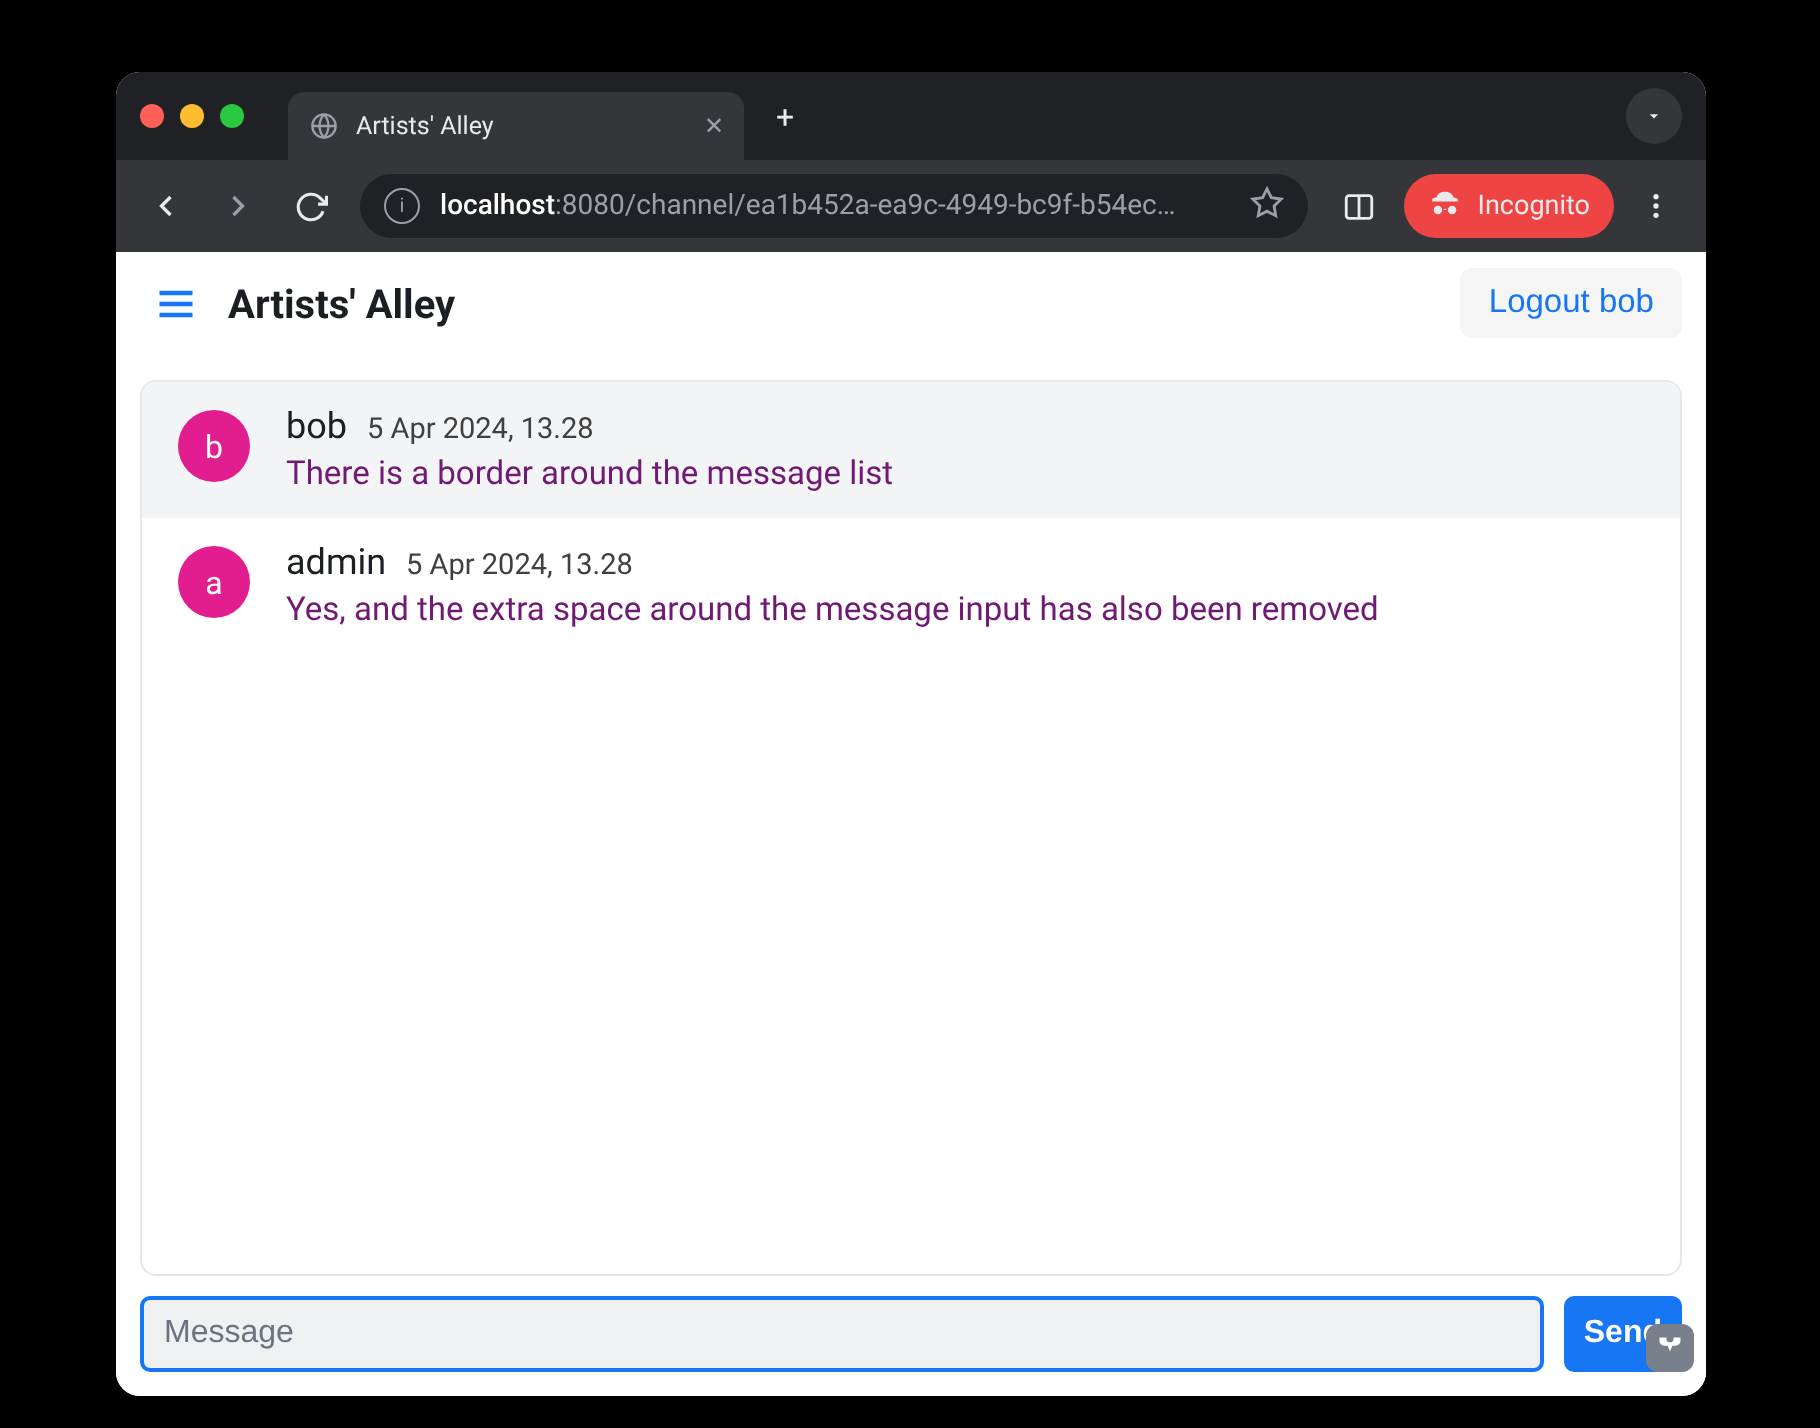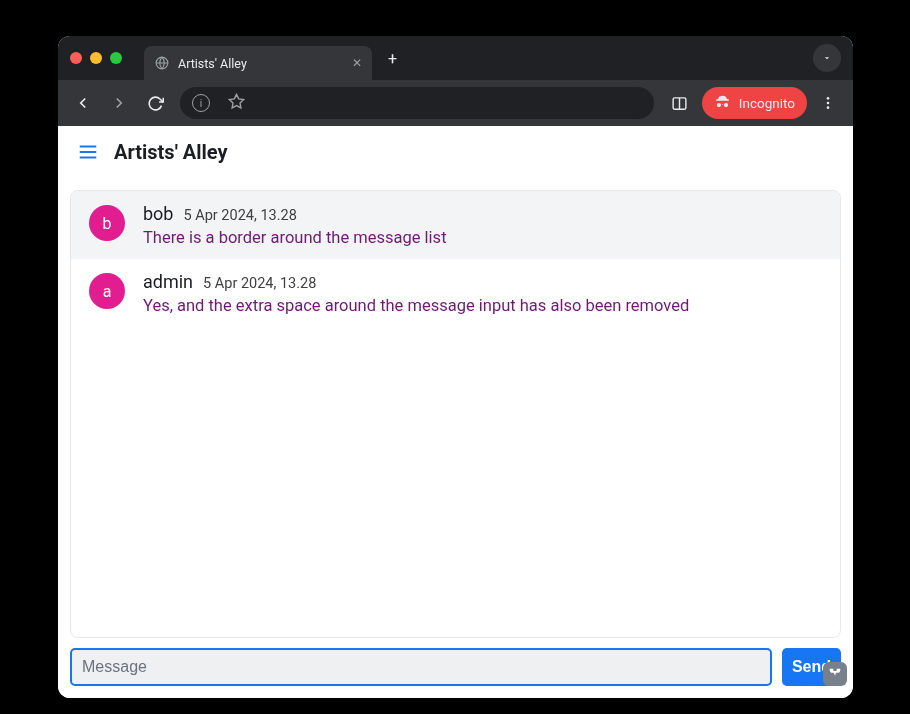--- a/index.html
+++ b/index.html
@@ -311,20 +311,23 @@
         </svg>
     </div>
     <div class="nav-btn active">
       <svg width="17" height="17" viewBox="0 0 24 24" fill="none" stroke="currentColor" stroke-width="2.2">
           <path d="M23 4v6h-6"></path>
           <path d="M20.49 15a9 9 0 1 1-2.12-9.36L23 10"></path>
         </svg>
     </div>
     <div class="url-field">
       <span class="url-info-icon">i</span>
+      <span class="url-text">
+        <span class="host">localhost</span><span class="path">:8080/channel/ea1b452a-ea9c-4949-bc9f-b54ec…</span>
+      </span>
       <span class="url-star">
         <svg width="17" height="17" viewBox="0 0 24 24" fill="none" stroke="currentColor" stroke-width="2">
             <polygon points="12 2 15.09 8.26 22 9.27 17 14.14 18.18 21.02 12 17.77 5.82 21.02 7 14.14 2 9.27 8.91 8.26 12 2"></polygon>
           </svg>
       </span>
     </div>
     <div class="ext-icon">
       <svg width="17" height="17" viewBox="0 0 24 24" fill="none" stroke="currentColor" stroke-width="2">
           <rect x="3" y="4" width="18" height="16" rx="2"></rect>
           <line x1="12" y1="4" x2="12" y2="20"></line>
@@ -351,20 +354,21 @@
     <div class="app-header">
       <div class="hamburger">
         <svg width="22" height="22" viewBox="0 0 24 24" fill="none" stroke="currentColor" stroke-width="2.4">
             <line x1="3" y1="6" x2="21" y2="6"></line>
             <line x1="3" y1="12" x2="21" y2="12"></line>
             <line x1="3" y1="18" x2="21" y2="18"></line>
           </svg>
       </div>
       <div class="app-title">Artists' Alley</div>
       <div class="header-spacer"></div>
+      <button class="logout-btn">Logout bob</button>
     </div>
     <div class="main">
       <div class="message-list" id="message-list">
           <div class="message highlight">
             <div class="avatar">b</div>
             <div class="msg-body">
               <div class="msg-header">
                 <span class="msg-author">bob</span>
                 <span class="msg-time">5 Apr 2024, 13.28</span>
               </div>

